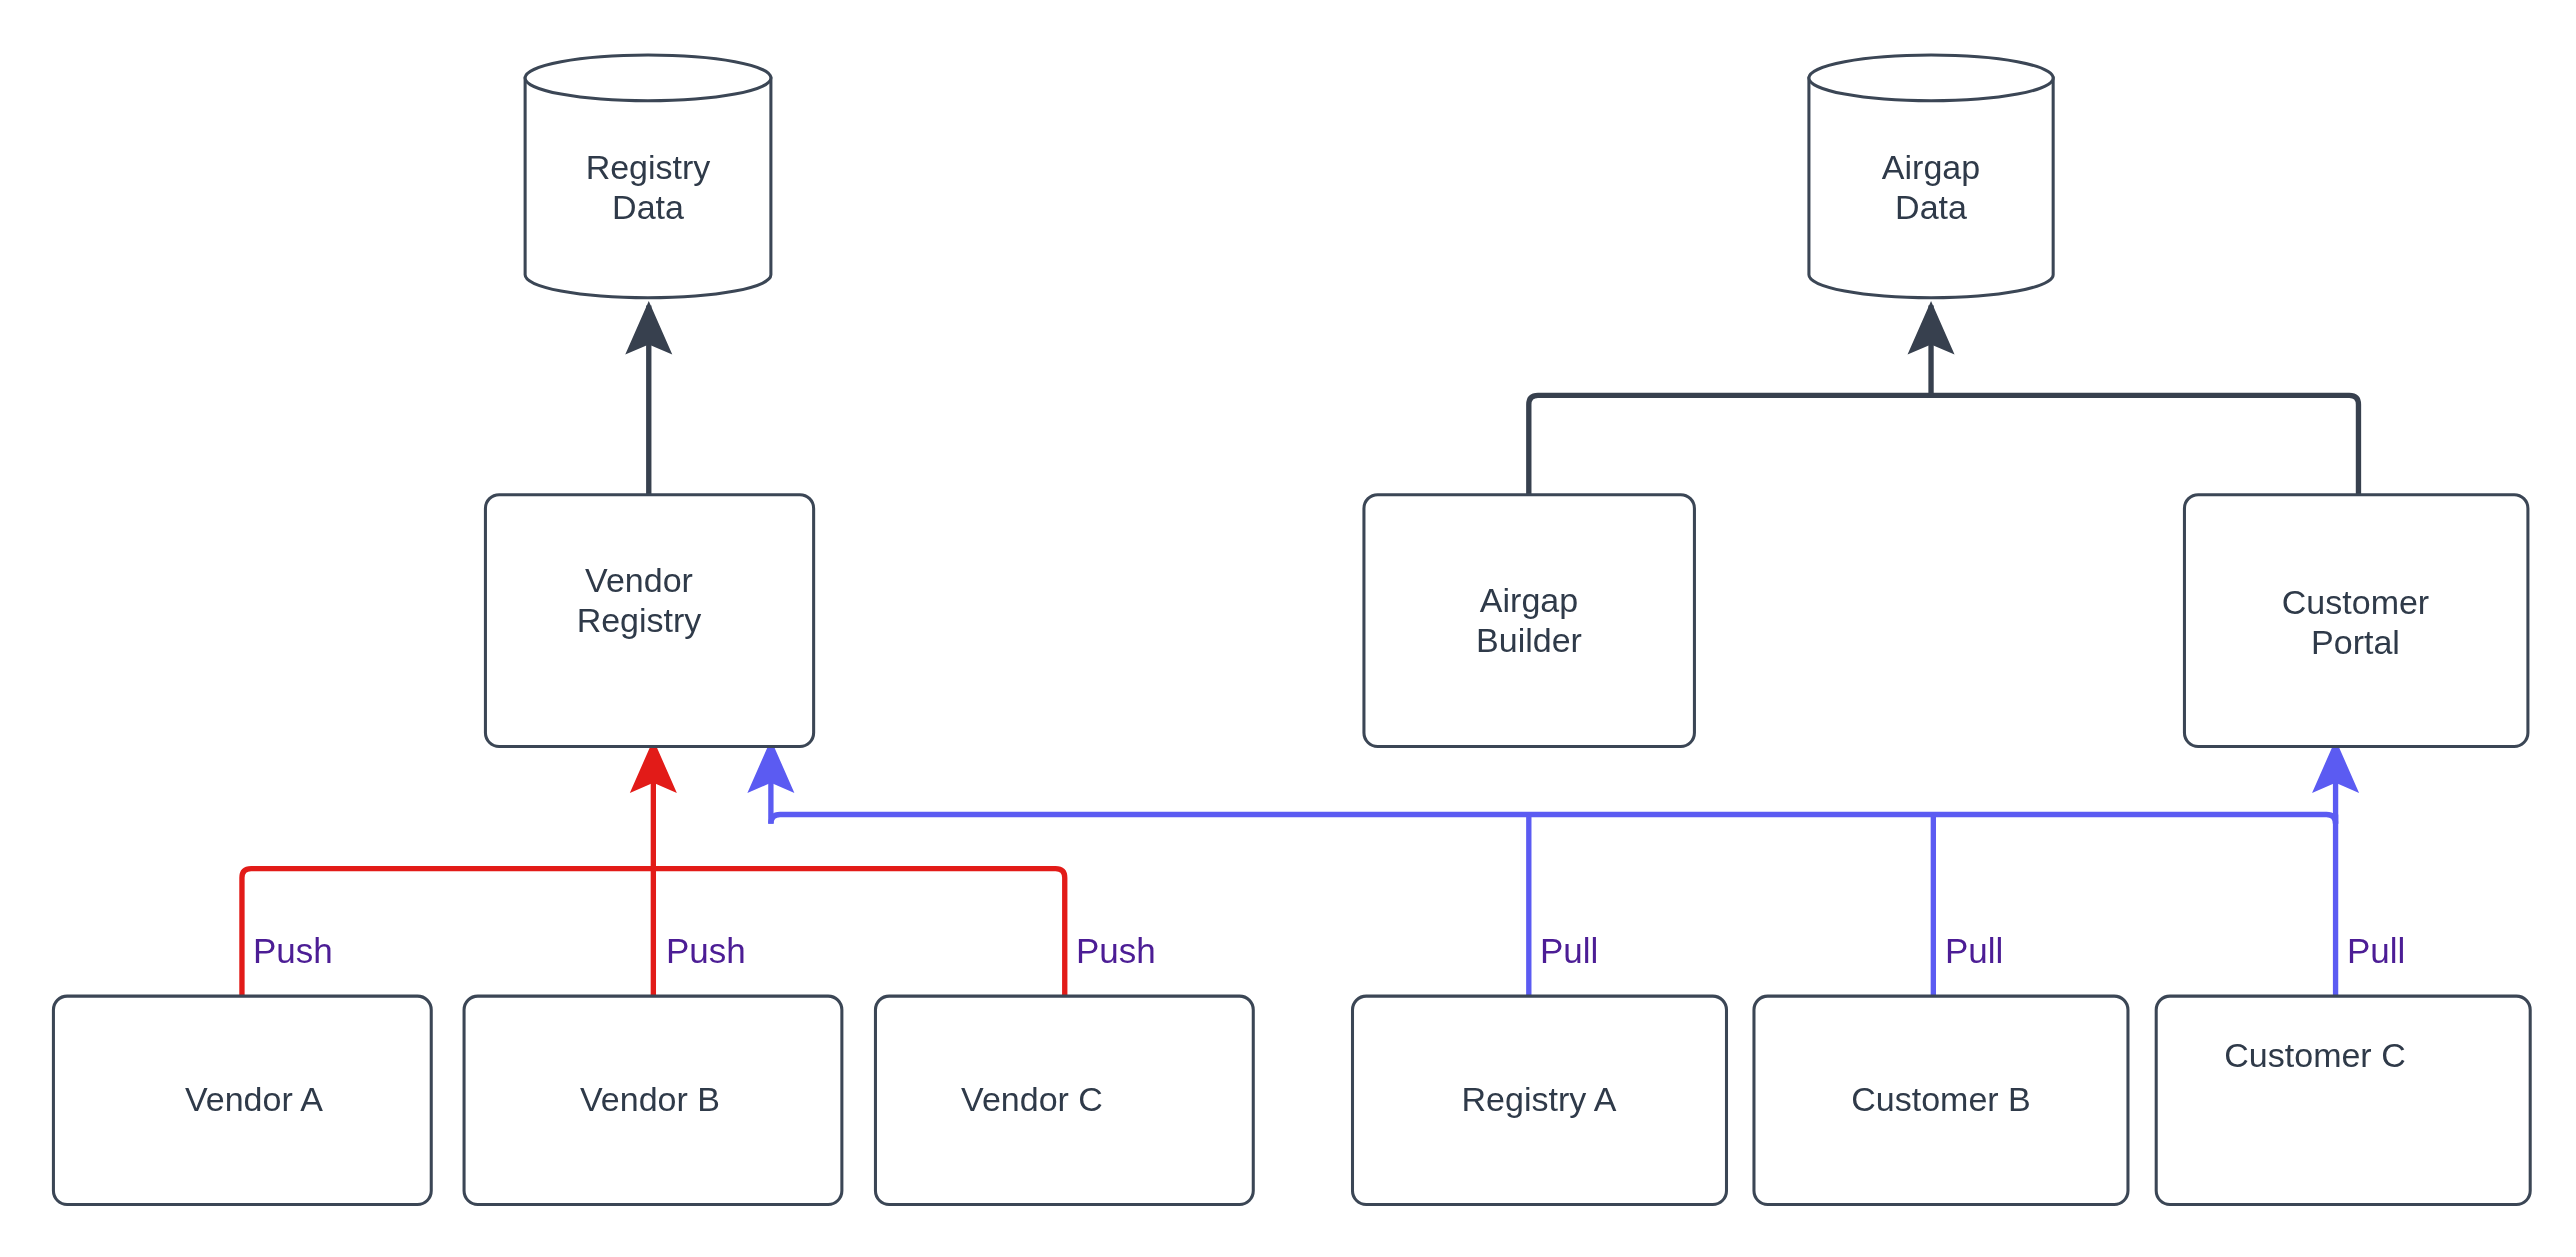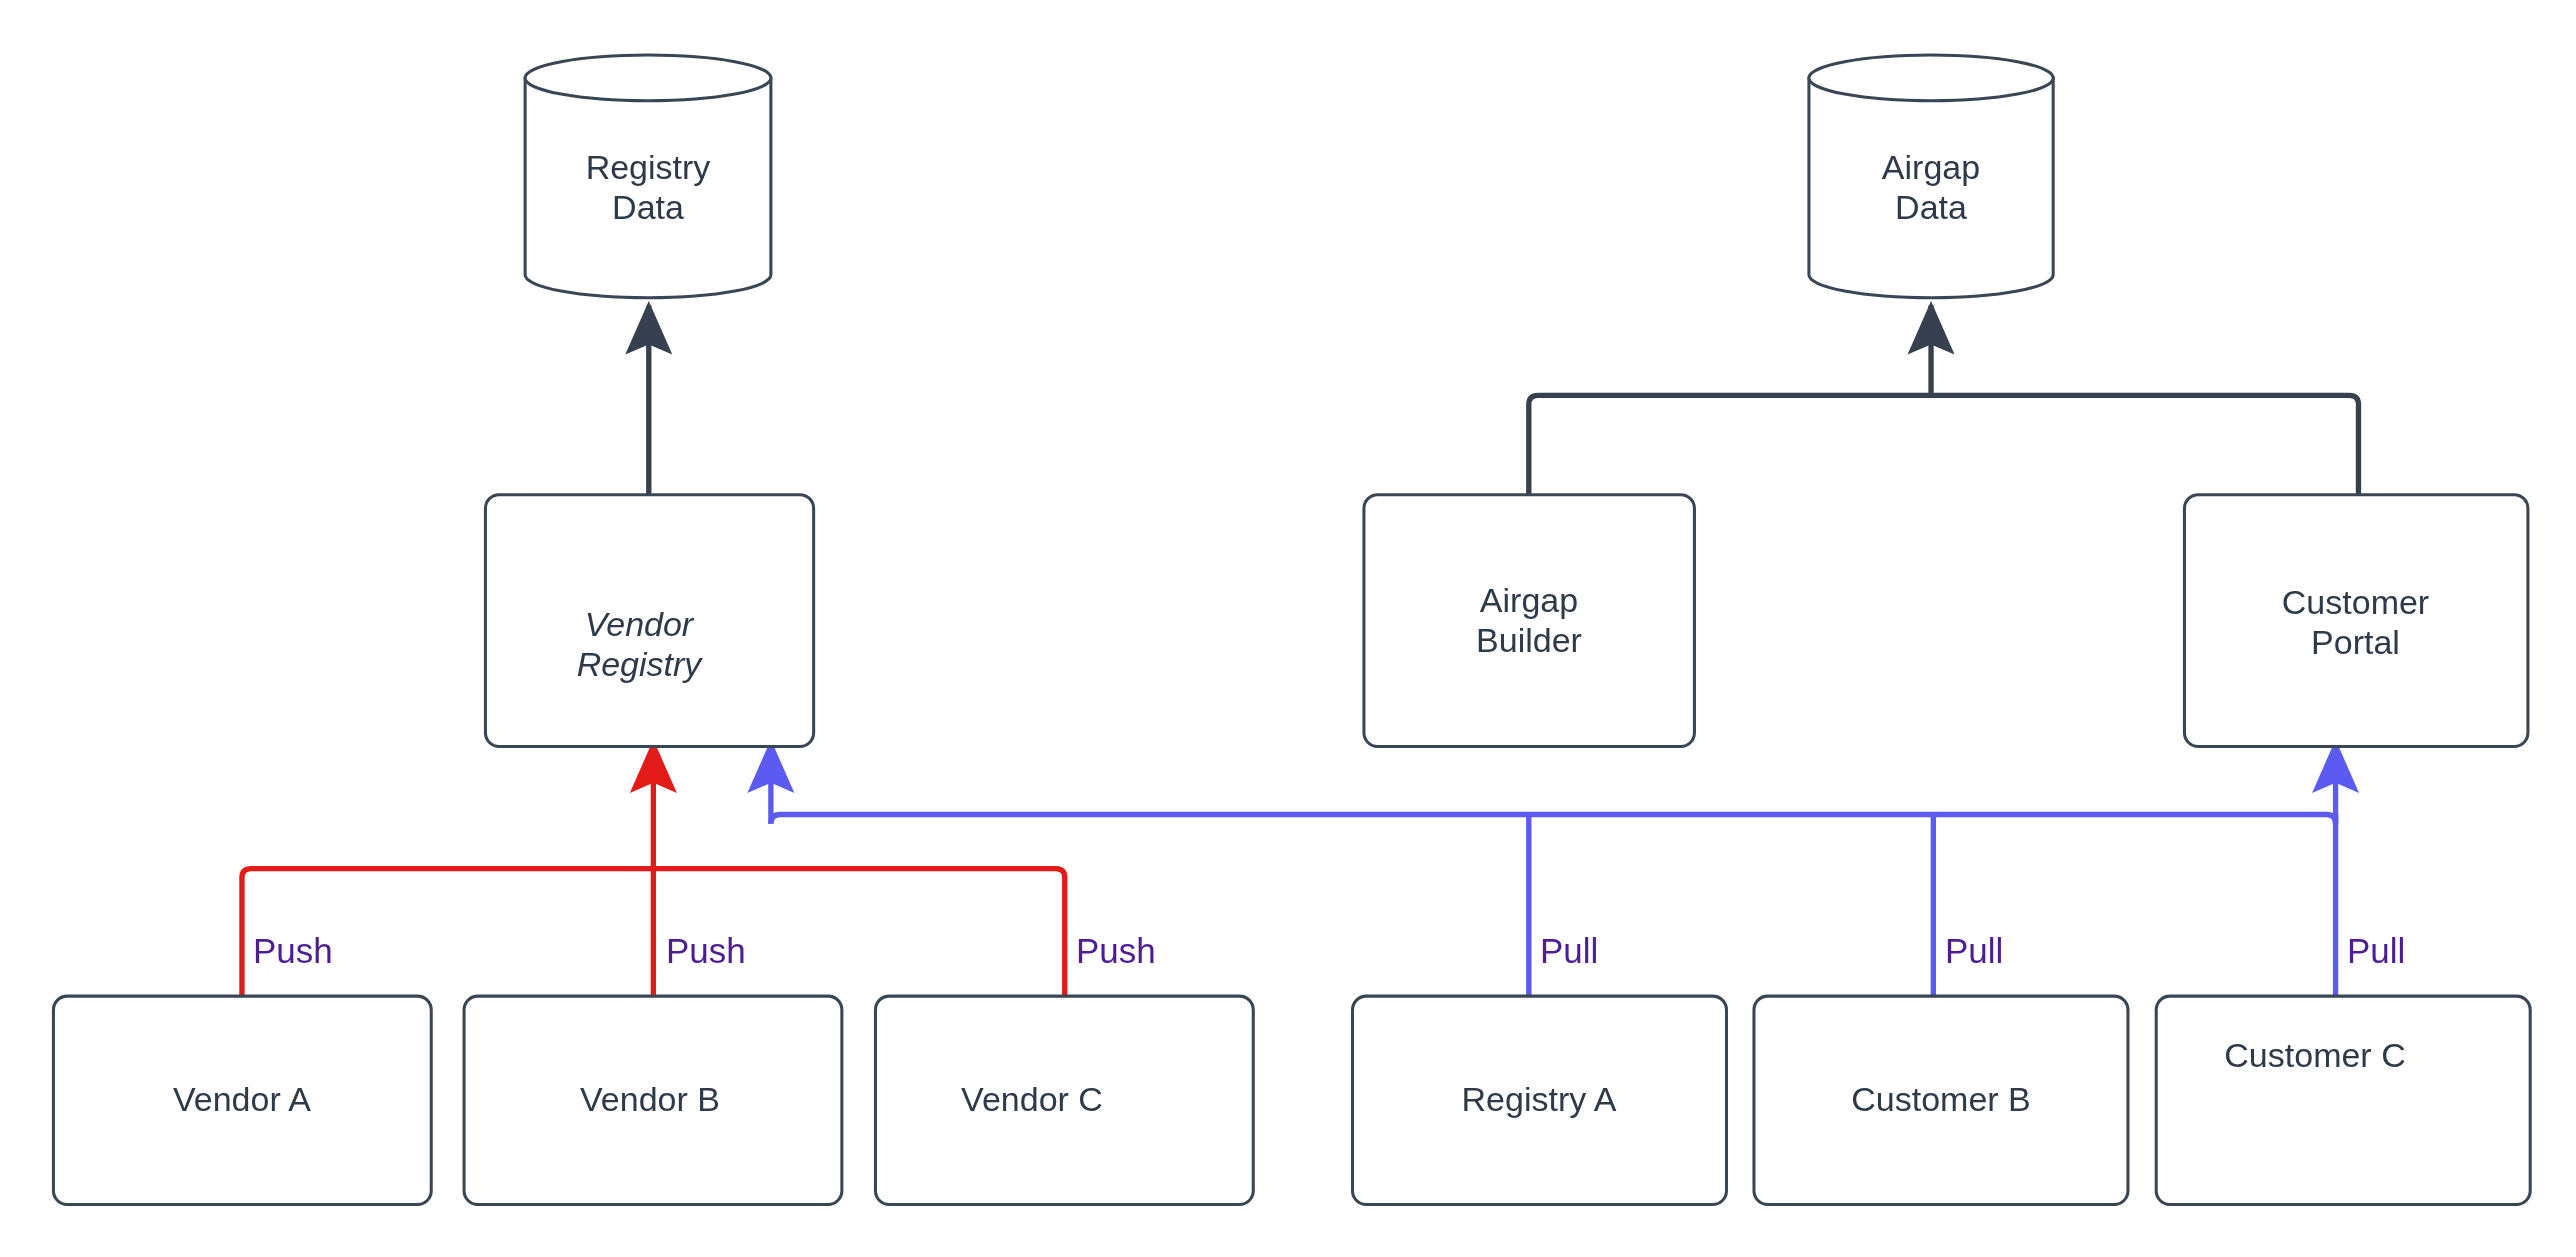--- a/index.html
+++ b/index.html
@@ -116,36 +116,36 @@
   <div class="node-label" style="left:525px; top:101px; width:246px; height:174px;">
     <span>Registry</span>
     <span>Data</span>
   </div>
 
   <div class="node-label" style="left:1809px; top:101px; width:244px; height:174px;">
     <span>Airgap</span>
     <span>Data</span>
   </div>
 
-  <div class="node-label" style="left:485px; top:519px; width:308px; height:252px;font-style:italic;">
+  <div class="node-label" style="left:485px; top:475px; width:308px; height:252px;">
     <span>Vendor</span>
     <span>Registry</span>
   </div>
 
   <div class="node-label" style="left:1364px; top:495px; width:330px; height:252px;">
     <span>Airgap</span>
     <span>Builder</span>
   </div>
 
   <div class="node-label" style="left:2184px; top:495px; width:343px; height:256px;">
     <span>Customer</span>
     <span>Portal</span>
   </div>
 
-  <div class="node-label" style="left:53px; top:996px; width:378px; height:208px;">Vendor A</div>
+  <div class="node-label" style="left:53px; top:996px; width:378px; height:208px;padding-left:12px;">Vendor A</div>
   <div class="node-label" style="left:461px; top:996px; width:378px; height:208px;">Vendor B</div>
   <div class="node-label" style="left:875px; top:996px; width:314px; height:208px;">Vendor C</div>
 
   <div class="node-label" style="left:1352px; top:996px; width:374px; height:208px;">Registry A</div>
   <div class="node-label" style="left:1754px; top:996px; width:374px; height:208px;">Customer B</div>
   <div class="node-label" style="left:2156px; top:952px; width:318px; height:208px;">Customer C</div>
 
   <div class="edge-label" style="left:253px; top:933px;">Push</div>
   <div class="edge-label" style="left:666px; top:933px;">Push</div>
   <div class="edge-label" style="left:1076px; top:933px;">Push</div>

